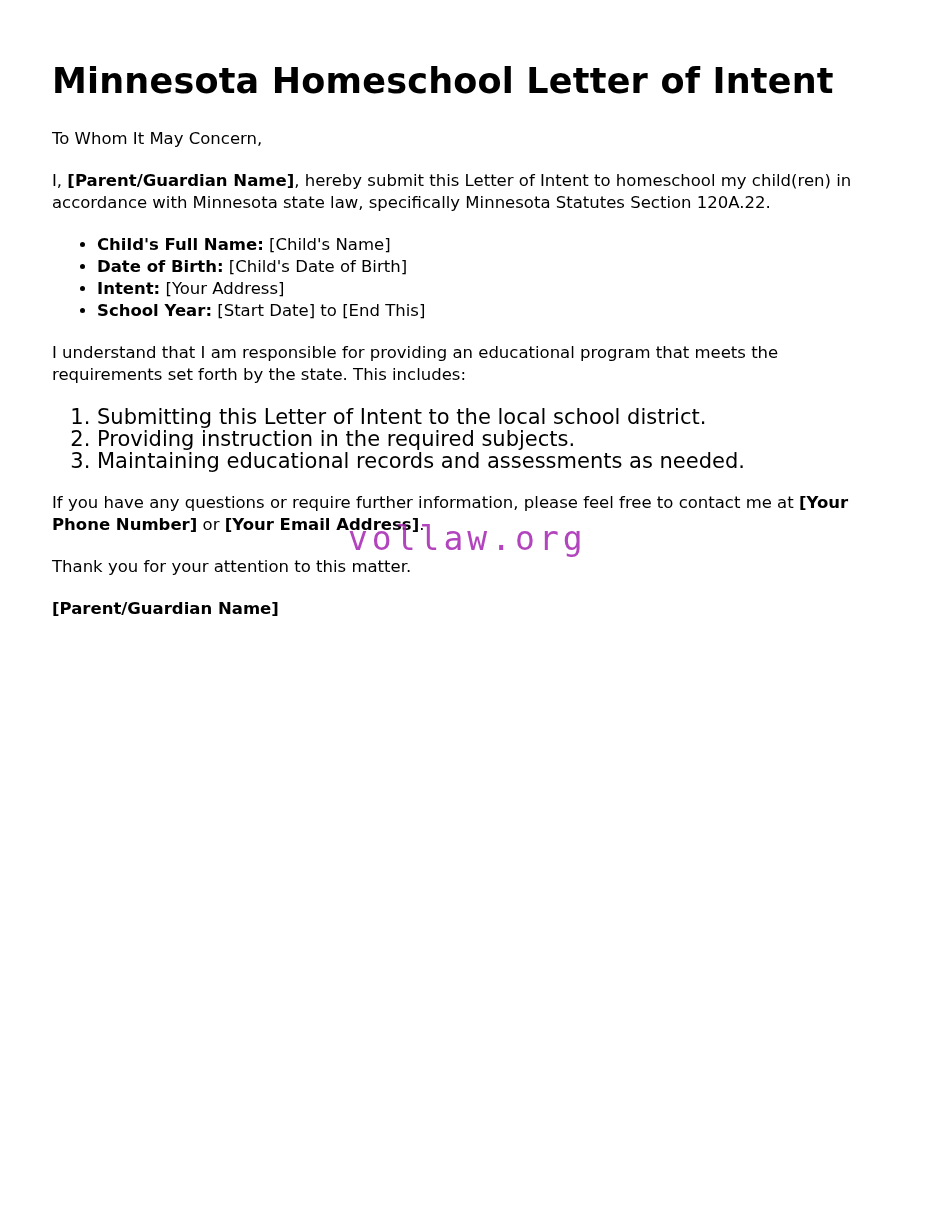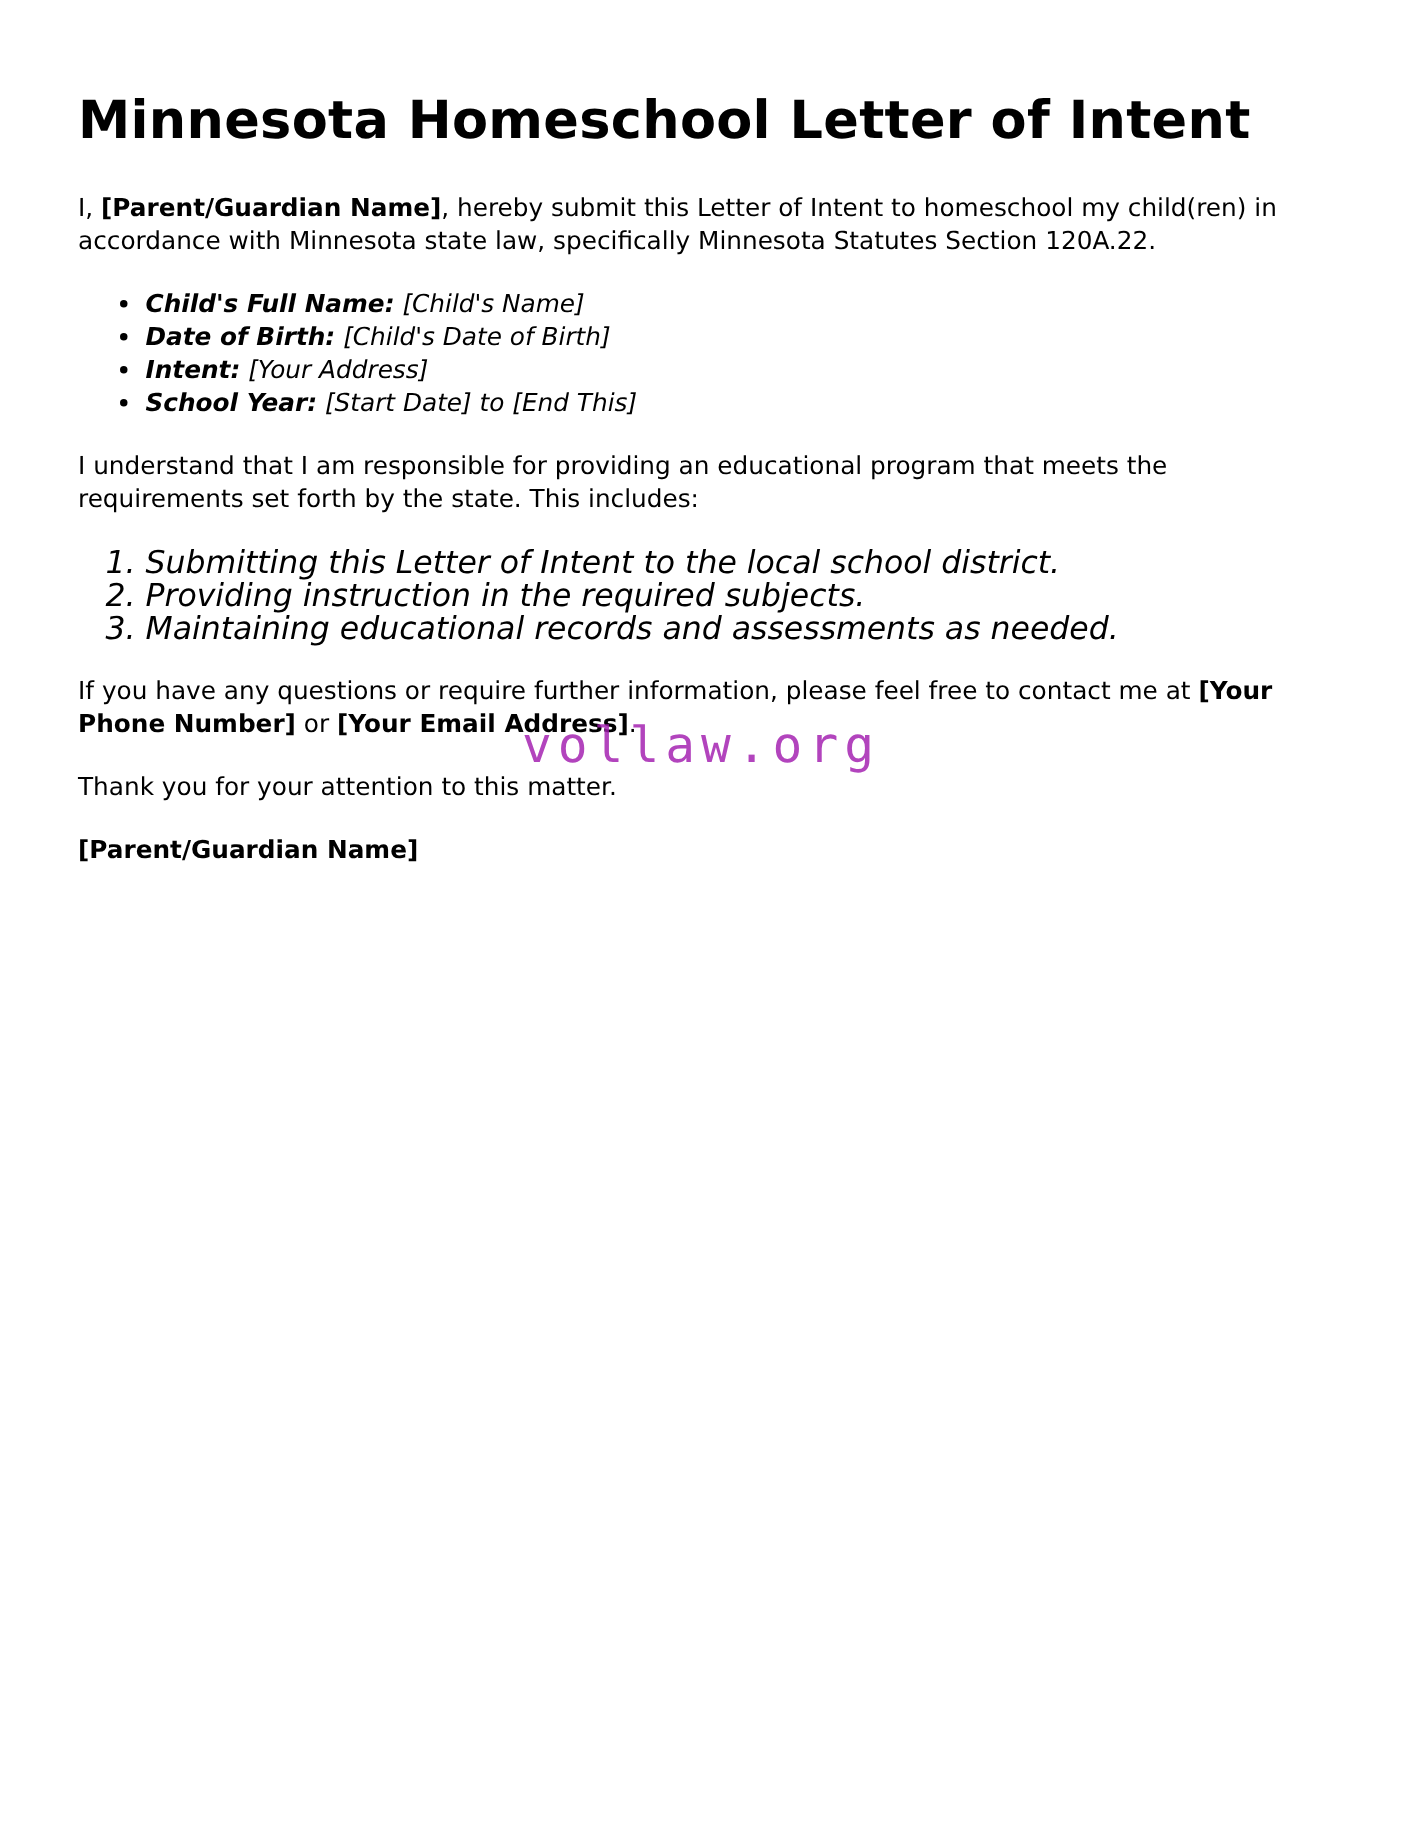--- a/index.html
+++ b/index.html
@@ -45,21 +45,20 @@
   }
   ol.doc-numbers {
     margin: 20px 0;
     padding-left: 45px;
     font-size: 21px;
     line-height: 22px;
   }
   li {
     margin: 0;
     padding: 0;
-    font-style: italic;
   }
   strong {
     font-weight: 700;
   }
   .thanks-wrap {
     position: relative;
   }
   .thanks-text {
     position: relative;
     z-index: 2;
@@ -82,20 +81,21 @@
     margin-top: 20px;
   }
 </style>
 </head>
 <body>
 
 <div class="page">
 
   <h1 class="doc-title">Minnesota Homeschool Letter of Intent</h1>
 
+  <p class="doc-par">To Whom It May Concern,</p>
 
   <p class="doc-par"><span>I, </span><strong>[Parent/Guardian Name]</strong><span>, hereby submit this Letter of Intent to homeschool my child(ren) in accordance with Minnesota state law, specifically Minnesota Statutes Section 120A.22.</span></p>
 
 
   <ul class="doc-bullets">
     <li><strong>Child's Full Name:</strong><span> [Child's Name]</span></li>
     <li><strong>Date of Birth:</strong><span> [Child's Date of Birth]</span></li>
     <li><strong>Intent:</strong><span> [Your Address]</span></li>
     <li><strong>School Year:</strong><span> [Start Date] to [End This]</span></li>
   </ul>

